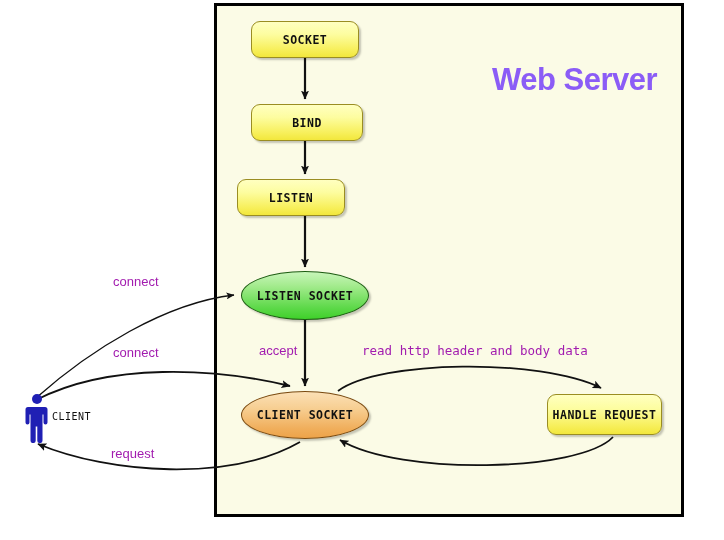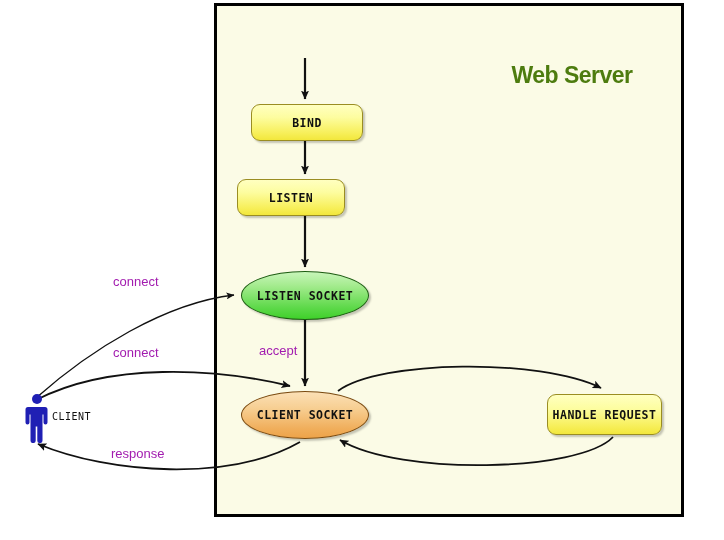--- a/index.html
+++ b/index.html
@@ -37,23 +37,23 @@
     box-sizing: border-box;
   }
   .server-title {
     position: absolute;
     left: 492px;
     top: 62px;
     width: 160px;
     text-align: center;
     font-family: "Liberation Sans", sans-serif;
     font-weight: bold;
-    font-size: 23px;
+    font-size: 31px;
     letter-spacing: -0.5px;
-    color: #4d7c0f;
+    color: #8b5cf6;
     white-space: nowrap;
   }
   .node {
     position: absolute;
     box-sizing: border-box;
     display: flex;
     align-items: center;
     justify-content: center;
     font-family: "DejaVu Sans Mono", monospace;
     font-weight: bold;
@@ -157,30 +157,32 @@
 
     <path d="M 300 442 C 230 482, 110 474, 38 444" fill="none" stroke="#111111" stroke-width="1.8" marker-end="url(#arrowhead)"></path>
 
     <path d="M 338 391 C 380 360, 540 358, 601 388" fill="none" stroke="#111111" stroke-width="1.8" marker-end="url(#arrowhead)"></path>
 
     <path d="M 613 437 C 580 472, 400 476, 340 440" fill="none" stroke="#111111" stroke-width="1.8" marker-end="url(#arrowhead)"></path>
   </svg>
 
   <div class="server-title">Web Server</div>
 
+  <div class="node box" id="node-socket">SOCKET</div>
   <div class="node box" id="node-bind">BIND</div>
   <div class="node box" id="node-listen">LISTEN</div>
   <div class="node ellipse green" id="node-listensock">LISTEN SOCKET</div>
   <div class="node ellipse orange" id="node-clientsock">CLIENT SOCKET</div>
   <div class="node box" id="node-handlereq">HANDLE REQUEST</div>
 
   <div class="edge-label sans" id="label-connect">connect</div>
   <div class="edge-label sans" id="label-request">connect</div>
-  <div class="edge-label sans" id="label-response">response</div>
+  <div class="edge-label sans" id="label-response">request</div>
   <div class="edge-label sans" id="label-accept">accept</div>
+  <div class="edge-label mono" id="label-read">read http header and body data</div>
 
   <svg class="client-figure" viewBox="0 0 26 50" xmlns="http://www.w3.org/2000/svg">
     <circle cx="13" cy="6" r="5" fill="#1f1fb4"></circle>
     <path d="M5 14 h16 a2.5 2.5 0 0 1 2.5 2.5 v13 a2 2 0 0 1 -4 0 v-8 h-1 v26 a2.6 2.6 0 0 1 -5.2 0 v-14 h-1.6 v14 a2.6 2.6 0 0 1 -5.2 0 v-26 h-1 v8 a2 2 0 0 1 -4 0 v-13 a2.5 2.5 0 0 1 2.5 -2.5 z" fill="#1f1fb4"></path>
   </svg>
 
   <div class="client-label">CLIENT</div>
 
 </div>
 

